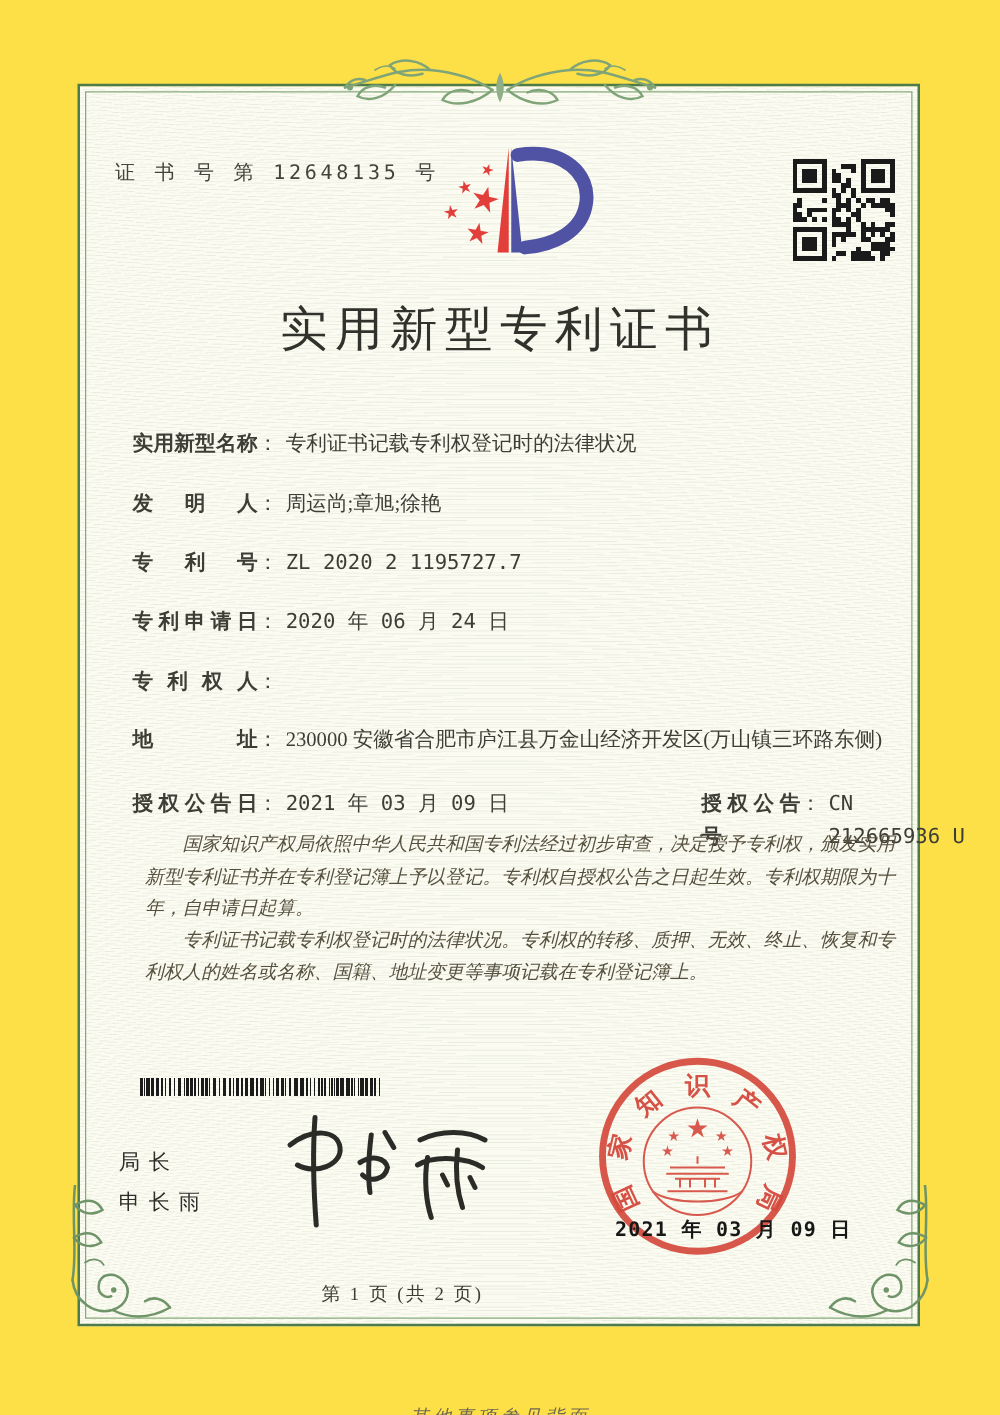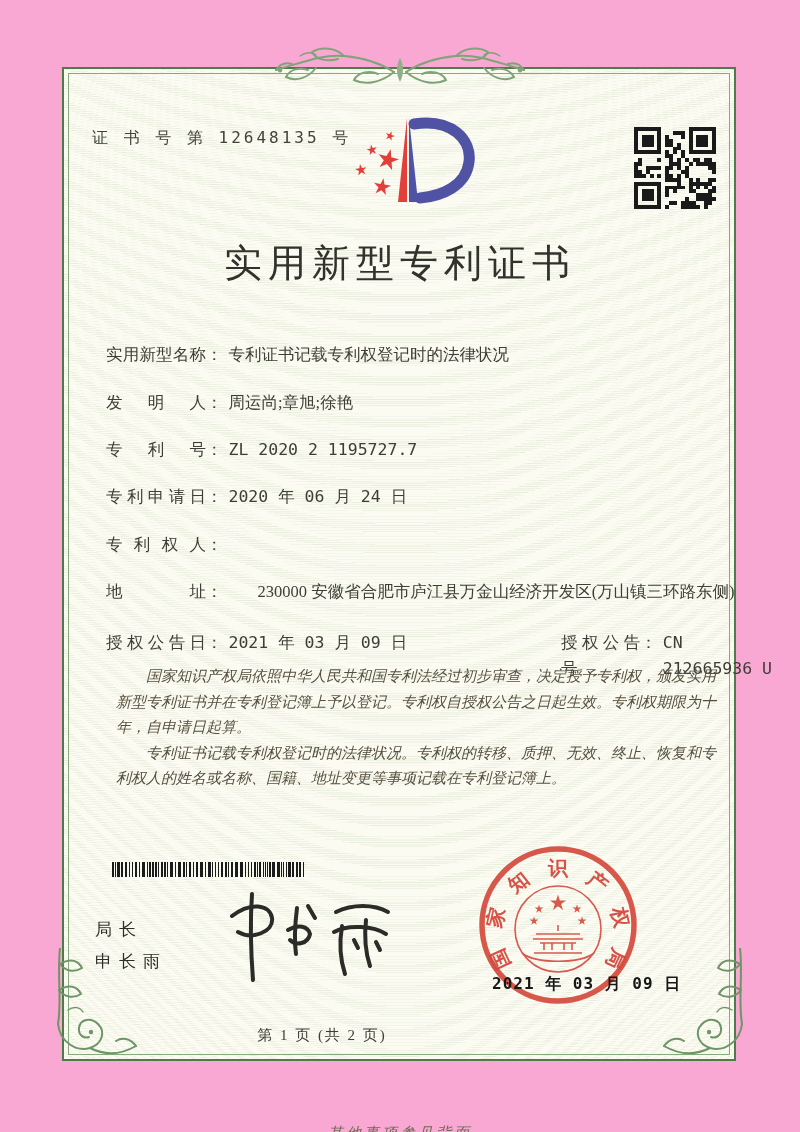--- a/index.html
+++ b/index.html
@@ -1,34 +1,34 @@
 <!DOCTYPE html>
 <html><head>
 <meta charset="utf-8">
 <style>
   html,body{margin:0;padding:0;}
   body{width:800px;height:1132px;background:#ffffff;font-family:"Liberation Serif",serif;}
-  .page{position:relative;width:800px;height:1132px;background:#f9a8d4;overflow:hidden;}
+  .page{position:relative;width:800px;height:1132px;background:#fde047;overflow:hidden;}
   
   .guilloche{position:absolute;left:64px;top:69px;width:672px;height:992px;
     background:
       repeating-radial-gradient(ellipse 1400px 420px at 50% 118%, rgba(124,162,112,0.10) 0 1.5px, rgba(255,255,255,0) 1.5px 7px),
       repeating-radial-gradient(ellipse 1400px 500px at 50% -22%, rgba(124,162,112,0.06) 0 1.5px, rgba(255,255,255,0) 1.5px 8px),
       #fcfbf2;}
   .frame-outer{position:absolute;left:62px;top:67px;width:674px;height:994px;border:2.5px solid #4e7b4a;box-sizing:border-box;}
   .frame-inner{position:absolute;left:68px;top:73px;width:662px;height:982px;border:1px solid #86aa7c;box-sizing:border-box;}
   .abs{position:absolute;}
   .cert-no{left:92px;top:128px;font-size:16px;letter-spacing:3px;color:#43433b;}
   .num{font-family:"DejaVu Sans Mono",monospace;}
   .title{left:0;top:238px;width:800px;text-align:center;font-size:38px;letter-spacing:6px;color:#32322c;font-weight:500;font-family:Liberation Serif, serif;}
   .field-row{position:absolute;left:106px;font-size:16.5px;color:#3e3e36;display:flex;align-items:flex-start;line-height:26px;}
-  .f-label{display:inline-block;width:100px;text-align:justify;text-align-last:justify;}
+  .f-label{display:inline-block;width:100px;text-align:justify;text-align-last:justify;font-weight:bold;}
   .f-colon{display:inline-block;margin-right:6px;}
   .f-value{display:inline-block;}
-  .addr-value{width:482px;margin-left:29px;}
+  .addr-value{width:482px;}
   .grant2{position:absolute;left:455px;top:0;display:flex;}
   .paras{left:116px;top:664px;width:600px;font-size:15px;line-height:25.5px;color:#56503e;font-style:italic;}
   .paras p{margin:0;text-indent:2em;}
   .barcode{left:112px;top:862px;width:196px;height:15px;}
   .sig-title{left:95px;top:918px;font-size:17px;letter-spacing:7px;color:#2e2e29;}
   .sig-name{left:95px;top:950px;font-size:17px;letter-spacing:7px;color:#2e2e29;}
   .signature-svg{left:218px;top:882px;}
   .seal-svg{left:476px;top:843px;z-index:2;}
   .seal-date{left:492px;top:974px;font-size:16px;font-weight:bold;letter-spacing:1px;color:#171715;z-index:3;}
   .page-info{left:0;top:1026px;width:644px;text-align:center;font-size:15px;letter-spacing:2px;color:#3e3e36;}

